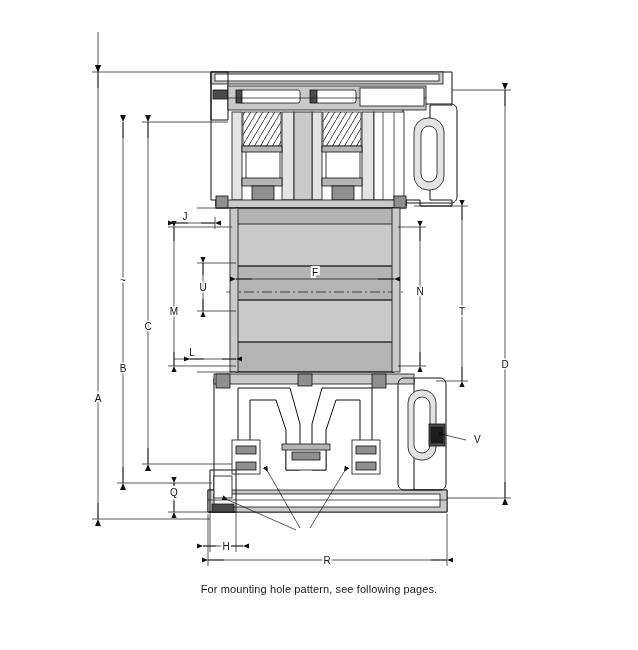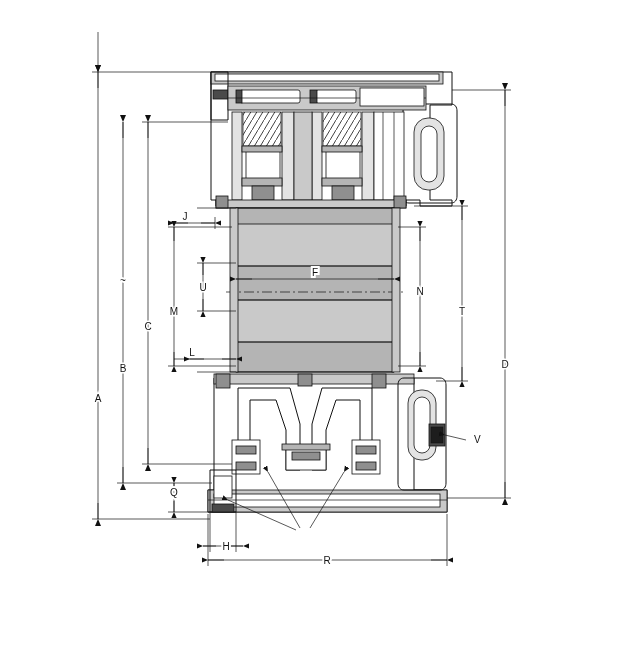--- a/index.html
+++ b/index.html
@@ -322,13 +322,14 @@
     </g>
 
     <g>
       <line class="thin" x1="168" y1="366" x2="236" y2="366"></line>
       <line class="thin" x1="197" y1="208" x2="236" y2="208"></line>
       <line class="thin" x1="197" y1="372" x2="236" y2="372"></line>
     </g>
 
   </svg>
 
+  <div class="caption">For mounting hole pattern, see following pages.</div>
 </div>
 
 </body></html>

